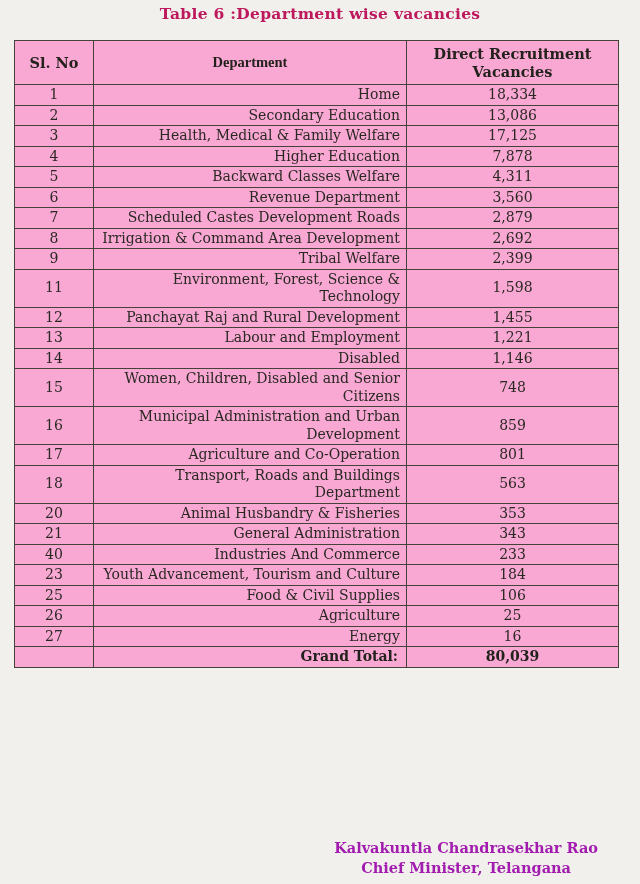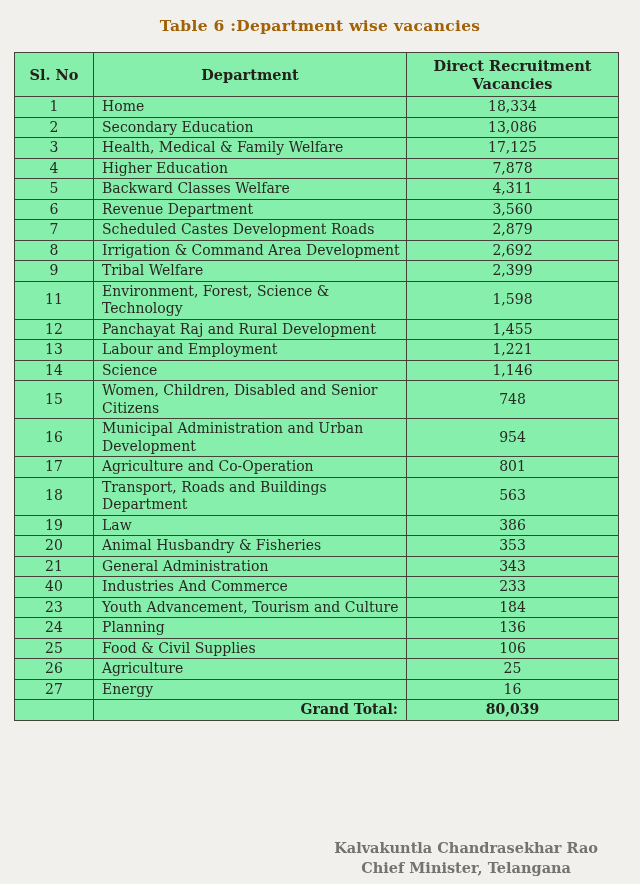--- a/index.html
+++ b/index.html
@@ -13,78 +13,78 @@
     font-family: "DejaVu Serif", "Liberation Serif", serif;
     color: #2a2822;
     overflow: hidden;
     position: relative;
   }
   .page-title {
     text-align: center;
     font-weight: bold;
     font-size: 15.5px;
     letter-spacing: 0.3px;
-    padding-top: 16px;
-    color: #a16207;
+    padding-top: 4px;
+    color: #be185d;
   }
   table.vacancy-table {
     border-collapse: collapse;
     margin: 17px 0 0 14px;
     width: 581px;
     table-layout: fixed;
-    background: #86efac;
+    background: #f9a8d4;
   }
   table.vacancy-table th,
   table.vacancy-table td {
     border: 1.6px solid #45423a;
     font-size: 14px;
     line-height: 17.5px;
     padding: 1px 2px;
     vertical-align: middle;
   }
   table.vacancy-table th {
     font-size: 14.5px;
     font-weight: bold;
     text-align: center;
     padding: 4px 6px;
     height: 34px;
     color: #23211b;
   }
   .col-sl   { width: 66px;  text-align: center; }
-  .col-dept { width: 300px; text-align: left; padding-left: 8px !important; padding-right: 6px !important; }
+  .col-dept { width: 300px; text-align: right; padding-left: 8px !important; padding-right: 6px !important; }
   .col-vac  { width: 199px; text-align: center; }
   tr.grand-total-row td {
     font-weight: bold;
     color: #23211b;
   }
   tr.grand-total-row .grand-total-label {
     text-align: right;
     padding-right: 8px !important;
   }
   .signature-block {
     position: absolute;
     right: 42px;
     top: 838px;
     text-align: center;
     font-weight: bold;
     font-size: 14.5px;
     line-height: 20px;
-    color: #737373;
+    color: #a21caf;
   }
 </style>
 </head>
 <body>
 
 <div class="page-title">Table 6 :Department wise vacancies</div>
 
 <table class="vacancy-table">
   <thead>
     <tr>
       <th class="col-sl">Sl. No</th>
-      <th class="col-dept" style="text-align:center; padding-left:6px !important;">Department</th>
+      <th class="col-dept" style="text-align:center; padding-left:6px !important;font-family:Liberation Serif, serif;">Department</th>
       <th class="col-vac">Direct Recruitment Vacancies</th>
     </tr>
   </thead>
   <tbody>
 
   <tr>
         <td class="col-sl">1</td>
         <td class="col-dept">Home</td>
         <td class="col-vac">18,334</td>
       </tr>
@@ -138,72 +138,62 @@
         <td class="col-dept">Panchayat Raj and Rural Development</td>
         <td class="col-vac">1,455</td>
       </tr>
       <tr>
         <td class="col-sl">13</td>
         <td class="col-dept">Labour and Employment</td>
         <td class="col-vac">1,221</td>
       </tr>
       <tr>
         <td class="col-sl">14</td>
-        <td class="col-dept">Science</td>
+        <td class="col-dept">Disabled</td>
         <td class="col-vac">1,146</td>
       </tr>
       <tr>
         <td class="col-sl">15</td>
         <td class="col-dept">Women, Children, Disabled and Senior Citizens</td>
         <td class="col-vac">748</td>
       </tr>
       <tr>
         <td class="col-sl">16</td>
         <td class="col-dept">Municipal Administration and Urban Development</td>
-        <td class="col-vac">954</td>
+        <td class="col-vac">859</td>
       </tr>
       <tr>
         <td class="col-sl">17</td>
         <td class="col-dept">Agriculture and Co-Operation</td>
         <td class="col-vac">801</td>
       </tr>
       <tr>
         <td class="col-sl">18</td>
         <td class="col-dept">Transport, Roads and Buildings Department</td>
         <td class="col-vac">563</td>
       </tr>
       <tr>
-        <td class="col-sl">19</td>
-        <td class="col-dept">Law</td>
-        <td class="col-vac">386</td>
-      </tr>
-      <tr>
         <td class="col-sl">20</td>
         <td class="col-dept">Animal Husbandry &amp; Fisheries</td>
         <td class="col-vac">353</td>
       </tr>
       <tr>
         <td class="col-sl">21</td>
         <td class="col-dept">General Administration</td>
         <td class="col-vac">343</td>
       </tr>
       <tr>
         <td class="col-sl">40</td>
         <td class="col-dept">Industries And Commerce</td>
         <td class="col-vac">233</td>
       </tr>
       <tr>
         <td class="col-sl">23</td>
         <td class="col-dept">Youth Advancement, Tourism and Culture</td>
         <td class="col-vac">184</td>
-      </tr>
-      <tr>
-        <td class="col-sl">24</td>
-        <td class="col-dept">Planning</td>
-        <td class="col-vac">136</td>
       </tr>
       <tr>
         <td class="col-sl">25</td>
         <td class="col-dept">Food &amp; Civil Supplies</td>
         <td class="col-vac">106</td>
       </tr>
       <tr>
         <td class="col-sl">26</td>
         <td class="col-dept">Agriculture</td>
         <td class="col-vac">25</td>

